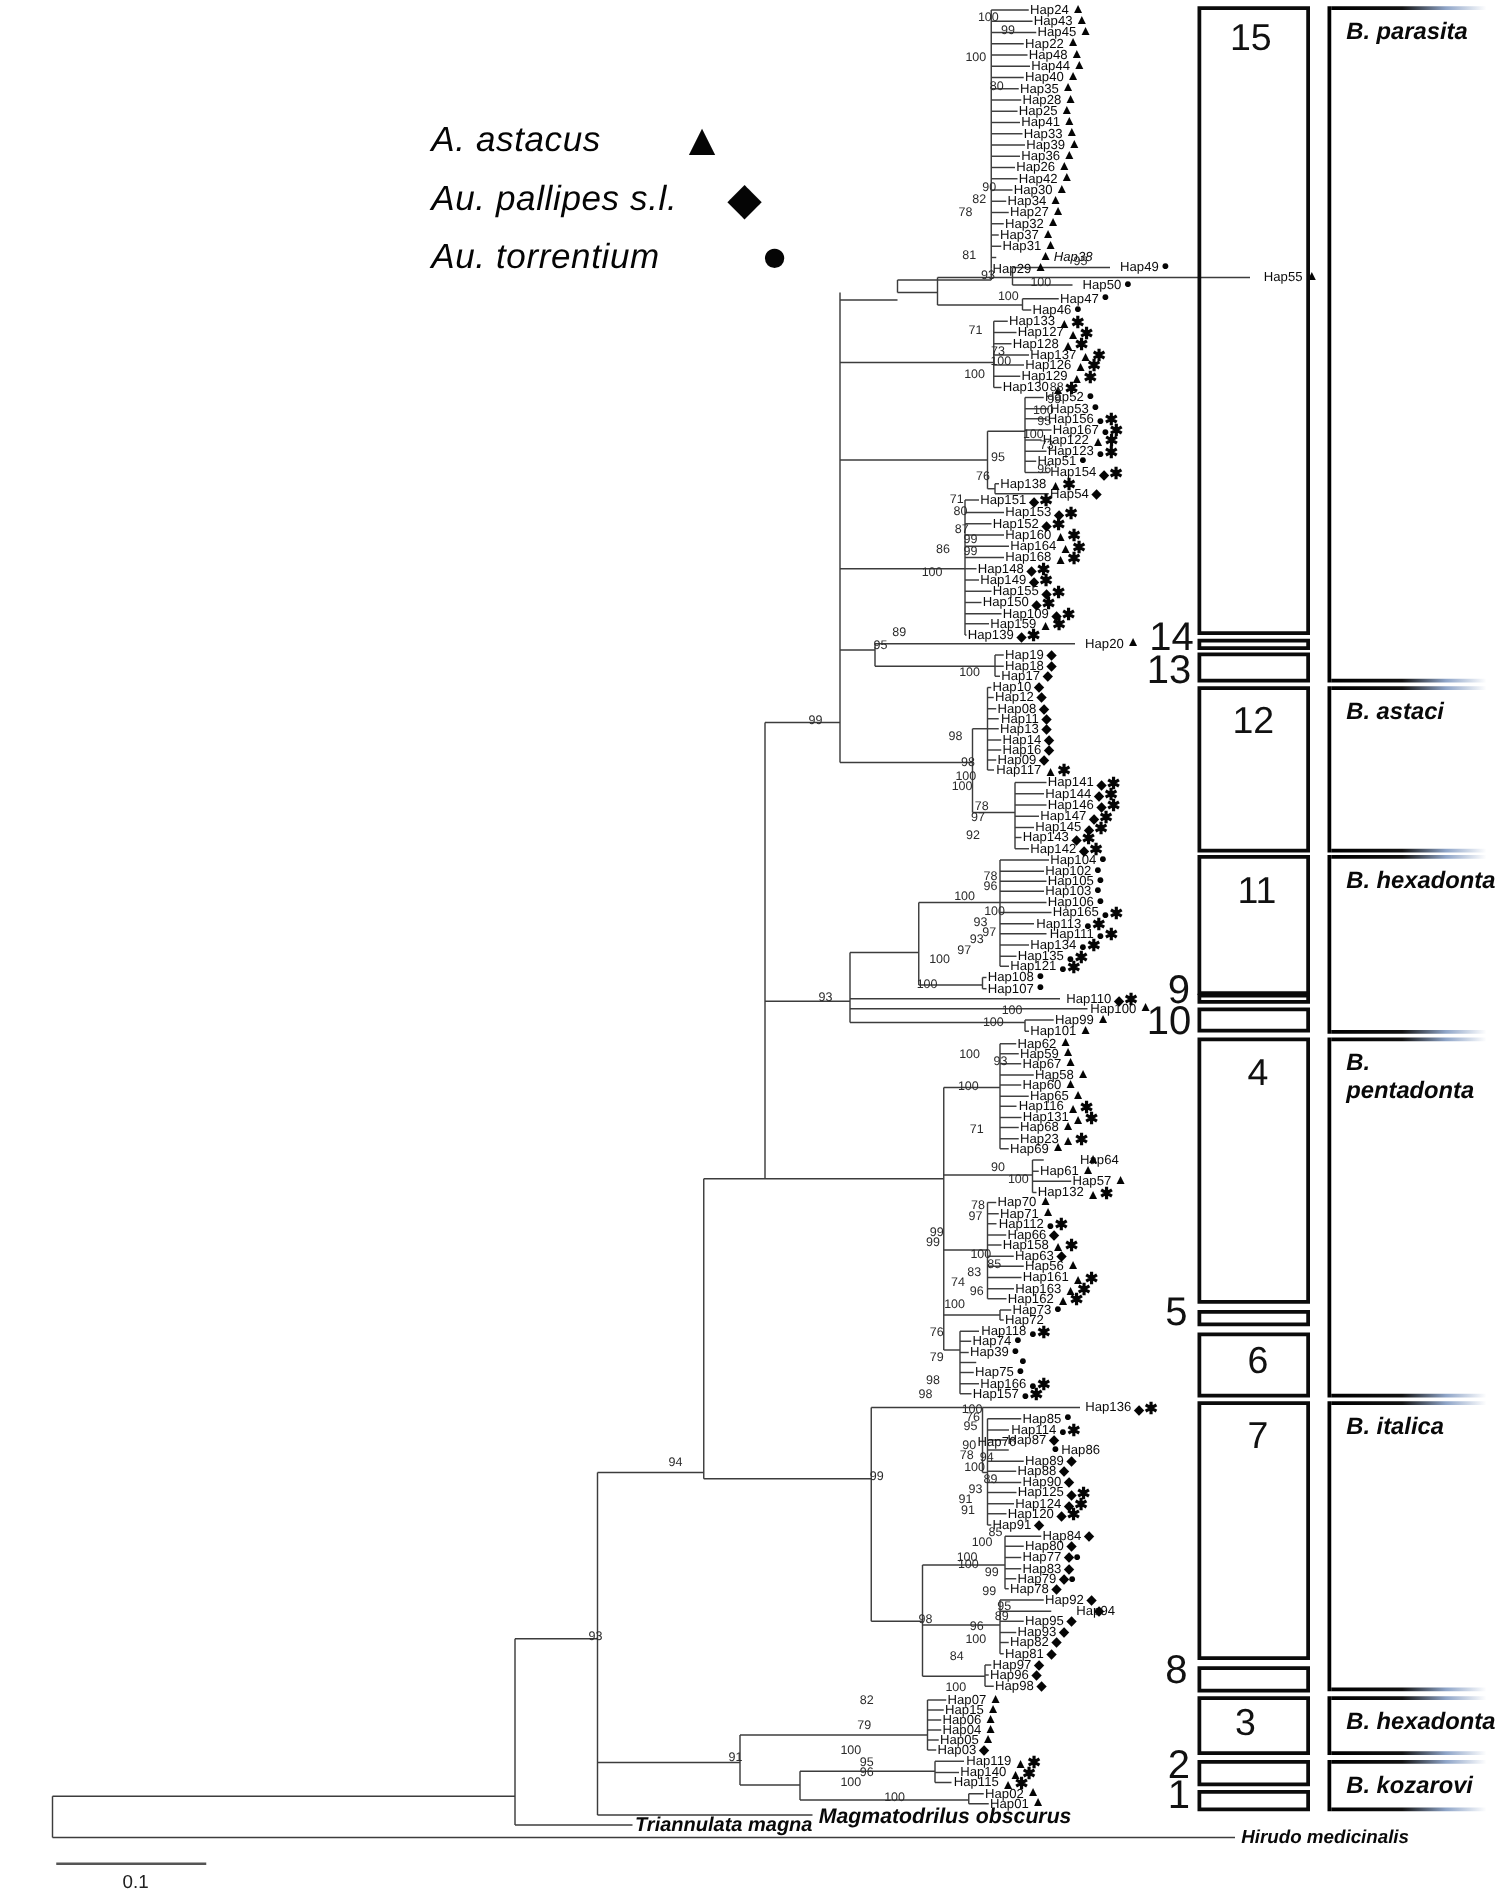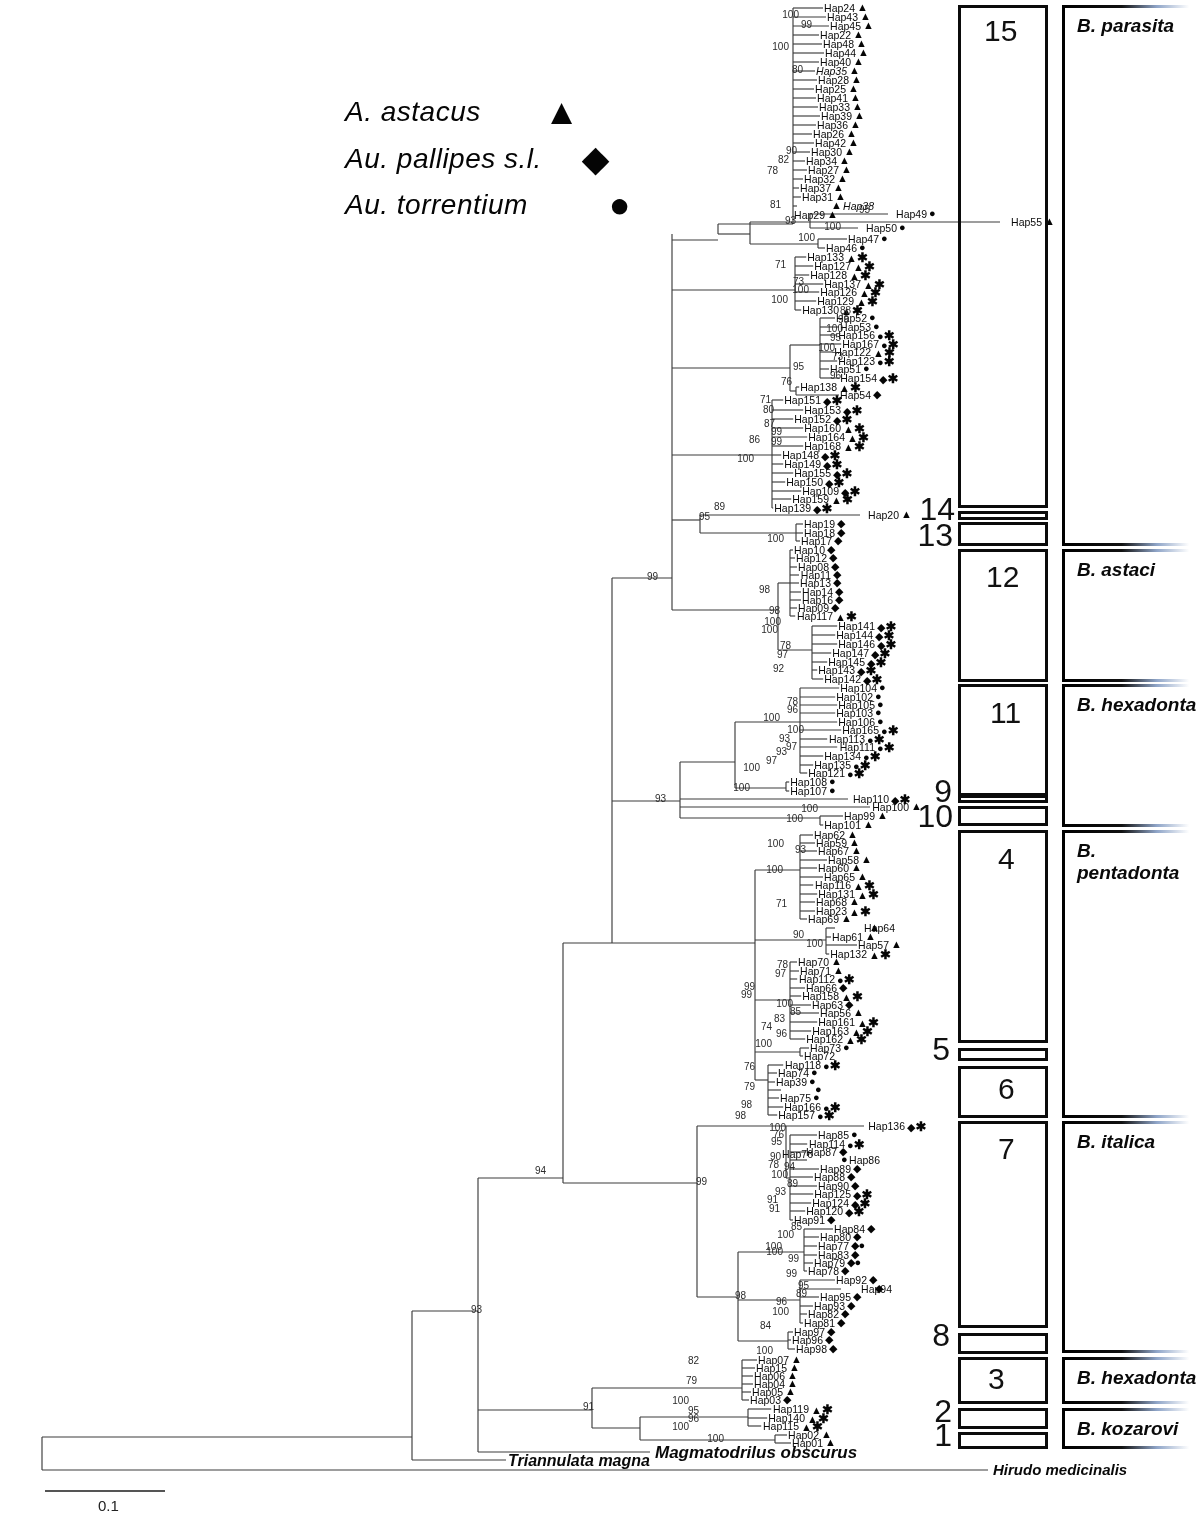--- a/index.html
+++ b/index.html
@@ -316,21 +316,21 @@
       <span class="tip-label" style="left: 861px; top: 20px;">Hap45</span>
       <span class="tip-sym" style="left: 863px; top: 19px;">▲</span>
       <span class="tip-label" style="left: 851px; top: 29px;">Hap22</span>
       <span class="tip-sym" style="left: 853px; top: 28px;">▲</span>
       <span class="tip-label" style="left: 854px; top: 38px;">Hap48</span>
       <span class="tip-sym" style="left: 856px; top: 37px;">▲</span>
       <span class="tip-label" style="left: 856px; top: 47px;">Hap44</span>
       <span class="tip-sym" style="left: 858px; top: 46px;">▲</span>
       <span class="tip-label" style="left: 851px; top: 56px;">Hap40</span>
       <span class="tip-sym" style="left: 853px; top: 55px;">▲</span>
-      <span class="tip-label" style="left: 847px; top: 65px; font-style: italic;">Hap35</span>
+      <span class="tip-label" style="left: 847px; top: 65px;">Hap35</span>
       <span class="tip-sym" style="left: 849px; top: 64px;">▲</span>
       <span class="tip-label" style="left: 849px; top: 74px;">Hap28</span>
       <span class="tip-sym" style="left: 851px; top: 73px;">▲</span>
       <span class="tip-label" style="left: 846px; top: 83px;">Hap25</span>
       <span class="tip-sym" style="left: 848px; top: 82px;">▲</span>
       <span class="tip-label" style="left: 848px; top: 92px;">Hap41</span>
       <span class="tip-sym" style="left: 850px; top: 91px;">▲</span>
       <span class="tip-label" style="left: 850px; top: 101px;">Hap33</span>
       <span class="tip-sym" style="left: 852px; top: 100px;">▲</span>
       <span class="tip-label" style="left: 852px; top: 110px;">Hap39</span>

